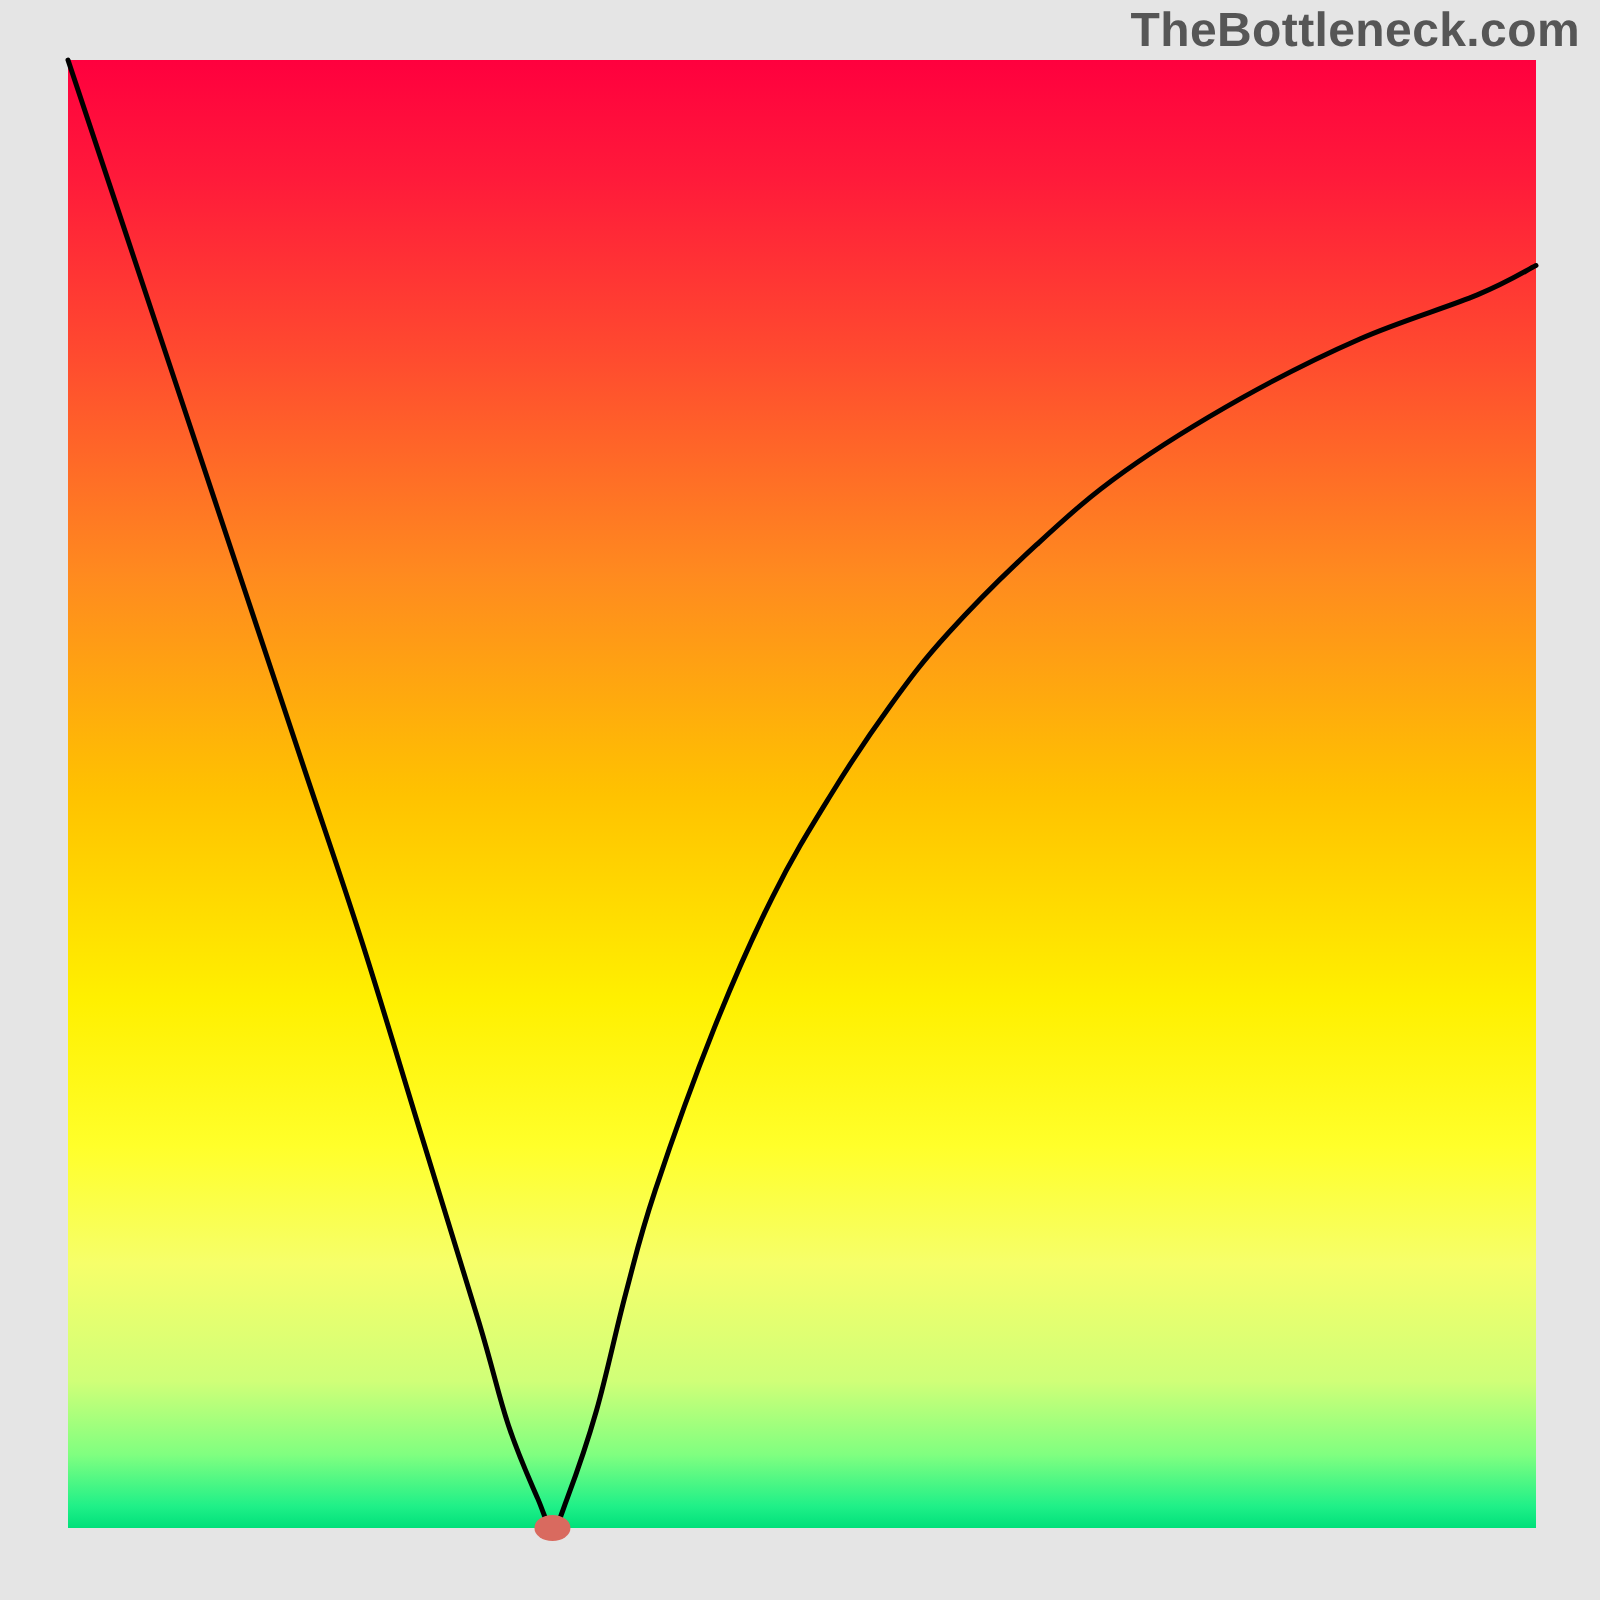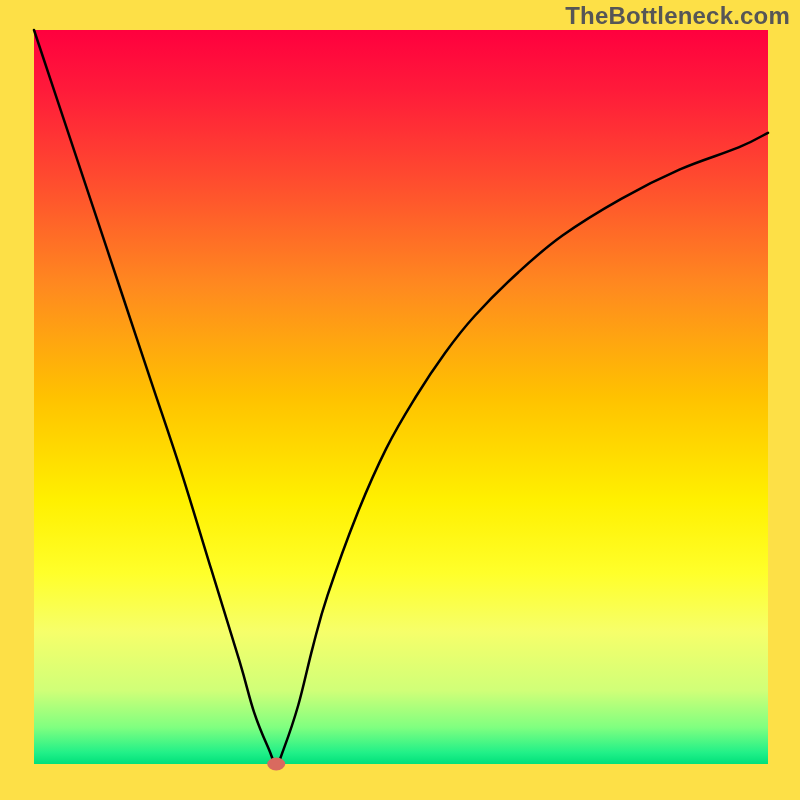--- a/index.html
+++ b/index.html
@@ -7,21 +7,21 @@
     padding: 0;
     width: 800px;
     height: 800px;
     background: #000;
     overflow: hidden;
   }
   .frame {
     position: relative;
     width: 800px;
     height: 800px;
-    background: #fde047;
+    background: #e5e5e5;
   }
   .watermark {
     position: absolute;
     top: 2px;
     right: 10px;
     font-family: Arial, Helvetica, sans-serif;
     font-size: 24px;
     font-weight: 600;
     color: #565656;
     letter-spacing: 0.2px;

